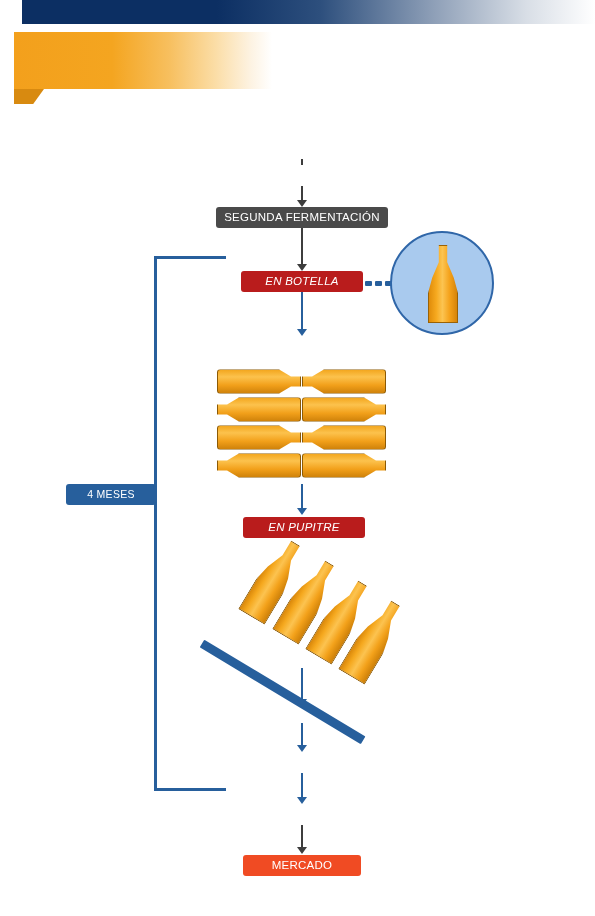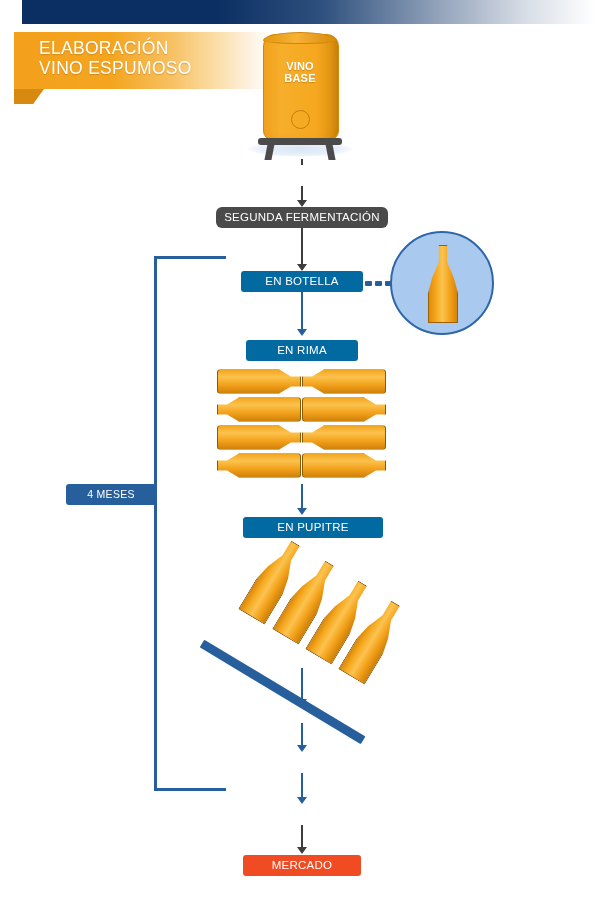--- a/index.html
+++ b/index.html
@@ -70,21 +70,21 @@
   .tank-leg.l{left:11px;transform:skewX(-11deg);}
   .tank-leg.r{left:72px;transform:skewX(11deg);}
 
   
   .box{
     position:absolute;height:21px;line-height:21px;text-align:center;
     color:#ffffff;font-size:11.5px;letter-spacing:.25px;border-radius:3px;
     box-sizing:border-box;white-space:nowrap;
   }
   .box.gray{background:#4a4a4a;}
-  .box.blue{background:#0369a1;}
+  .box.blue{background:#b91c1c;font-style:italic;}
   .box.red{background:#f04b23;}
 
   
   .conn{position:absolute;width:2px;background:#3d3d3d;}
   .conn.blue{background:#275f9c;}
   .arrow{
     position:absolute;width:0;height:0;
     border-left:5px solid transparent;border-right:5px solid transparent;
     border-top:7px solid #3d3d3d;
   }
@@ -142,41 +142,28 @@
 </style>
 </head>
 <body>
 
 <div id="stage">
 
   <div class="topbar"></div>
 
   <div class="ribbon"></div>
   <div class="ribbon-tail2"></div>
-  <div class="ribbon-title">ELABORACIÓN
-VINO ESPUMOSO</div>
-
-  <div class="tank-wrap">
-    <div class="tank-shadow"></div>
-    <div class="tank-body"></div>
-    <div class="tank-top"></div>
-    <div class="tank-label">VINO
-BASE</div>
-    <div class="tank-valve"></div>
-    <div class="tank-leg-bar"></div>
-    <div class="tank-leg l"></div>
-    <div class="tank-leg r"></div>
-  </div>
+
 
   <div class="conn" style="left:301px;top:159px;height:6px;"></div>
 
   <div class="conn" style="left:301px;top:186px;height:16px;"></div>
   <div class="arrow" style="left:297px;top:200px;"></div>
 
-  <div class="box gray" style="left:216px;top:207px;width:172px;border-radius:6px;">SEGUNDA FERMENTACIÓN</div>
+  <div class="box gray" style="left:216px;top:207px;width:172px;">SEGUNDA FERMENTACIÓN</div>
   <div class="conn" style="left:301px;top:228px;height:38px;"></div>
   <div class="arrow" style="left:297px;top:264px;"></div>
 
   <div class="bracket-h-top"></div>
   <div class="bracket-v"></div>
   <div class="bracket-h-bot"></div>
   <div class="meses">4 MESES</div>
 
   <div class="box blue" style="left:241px;top:271px;width:122px;">EN BOTELLA</div>
 
@@ -184,40 +171,39 @@
   <div class="dash" style="left:375px;width:7px;"></div>
   <div class="dash" style="left:385px;width:7px;"></div>
 
   <div class="circle-bottle">
     <div class="b-up" style="left:36px;top:12px;"></div>
   </div>
 
   <div class="conn blue" style="left:301px;top:292px;height:38px;"></div>
   <div class="arrow blue" style="left:297px;top:329px;"></div>
 
-  <div class="box blue" style="left:246px;top:340px;width:112px;">EN RIMA</div>
 
   <div>
     <div class="row-bottle right-neck" style="left:217px;top:369px;"></div>
     <div class="row-bottle left-neck" style="left:302px;top:369px;"></div>
 
     <div class="row-bottle left-neck" style="left:217px;top:397px;"></div>
     <div class="row-bottle right-neck" style="left:302px;top:397px;"></div>
 
     <div class="row-bottle right-neck" style="left:217px;top:425px;"></div>
     <div class="row-bottle left-neck" style="left:302px;top:425px;"></div>
 
     <div class="row-bottle left-neck" style="left:217px;top:453px;"></div>
     <div class="row-bottle right-neck" style="left:302px;top:453px;"></div>
   </div>
 
   <div class="conn blue" style="left:301px;top:484px;height:26px;"></div>
   <div class="arrow blue" style="left:297px;top:508px;"></div>
 
-  <div class="box blue" style="left:243px;top:517px;width:140px;">EN PUPITRE</div>
+  <div class="box blue" style="left:243px;top:517px;width:122px;">EN PUPITRE</div>
 
   <div class="pupitre">
     <div class="tilt-bottle" style="left:52px;top:2px;transform:rotate(31deg);"></div>
     <div class="tilt-bottle" style="left:86px;top:22px;transform:rotate(31deg);"></div>
     <div class="tilt-bottle" style="left:119px;top:42px;transform:rotate(31deg);"></div>
     <div class="tilt-bottle" style="left:152px;top:62px;transform:rotate(31deg);"></div>
     <div class="pup-bar"></div>
   </div>
 
   <div class="conn blue" style="left:301px;top:668px;height:34px;"></div>

